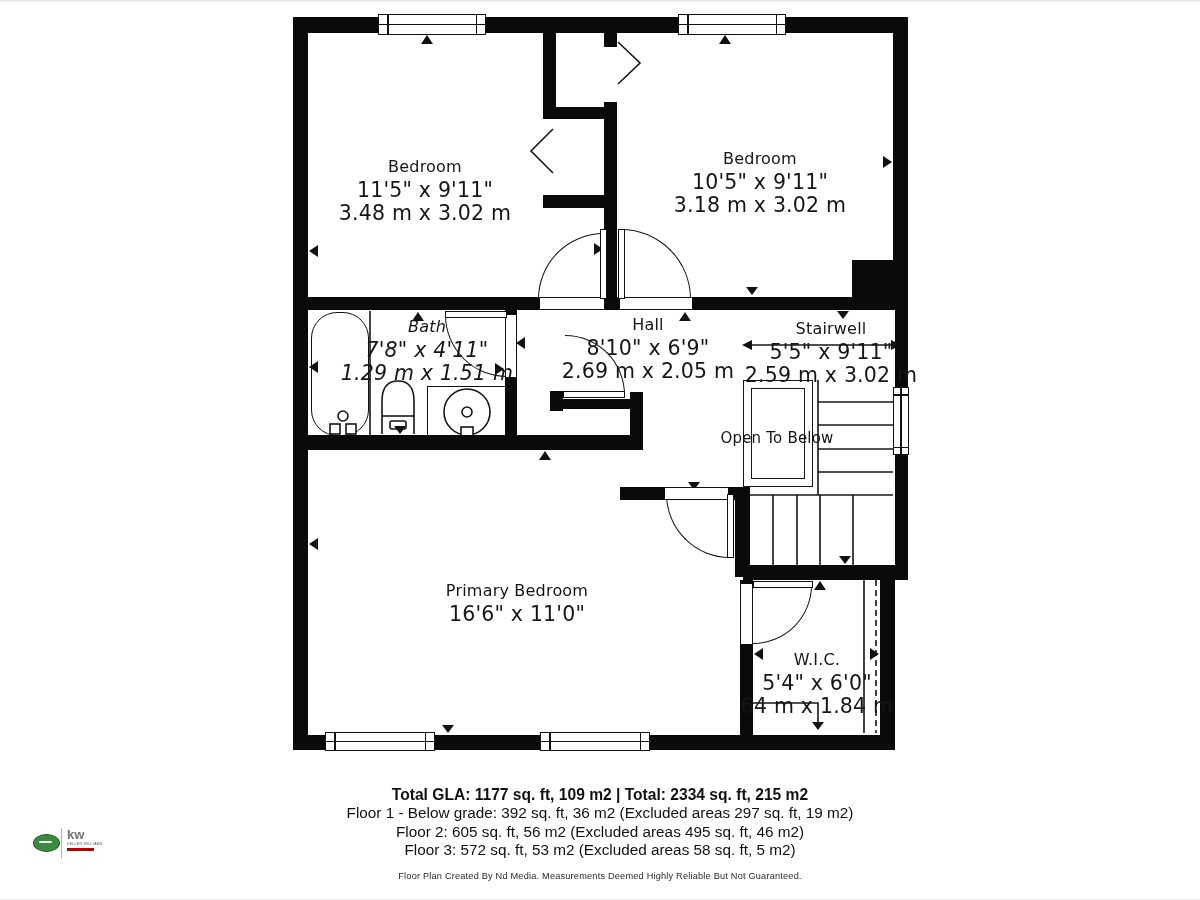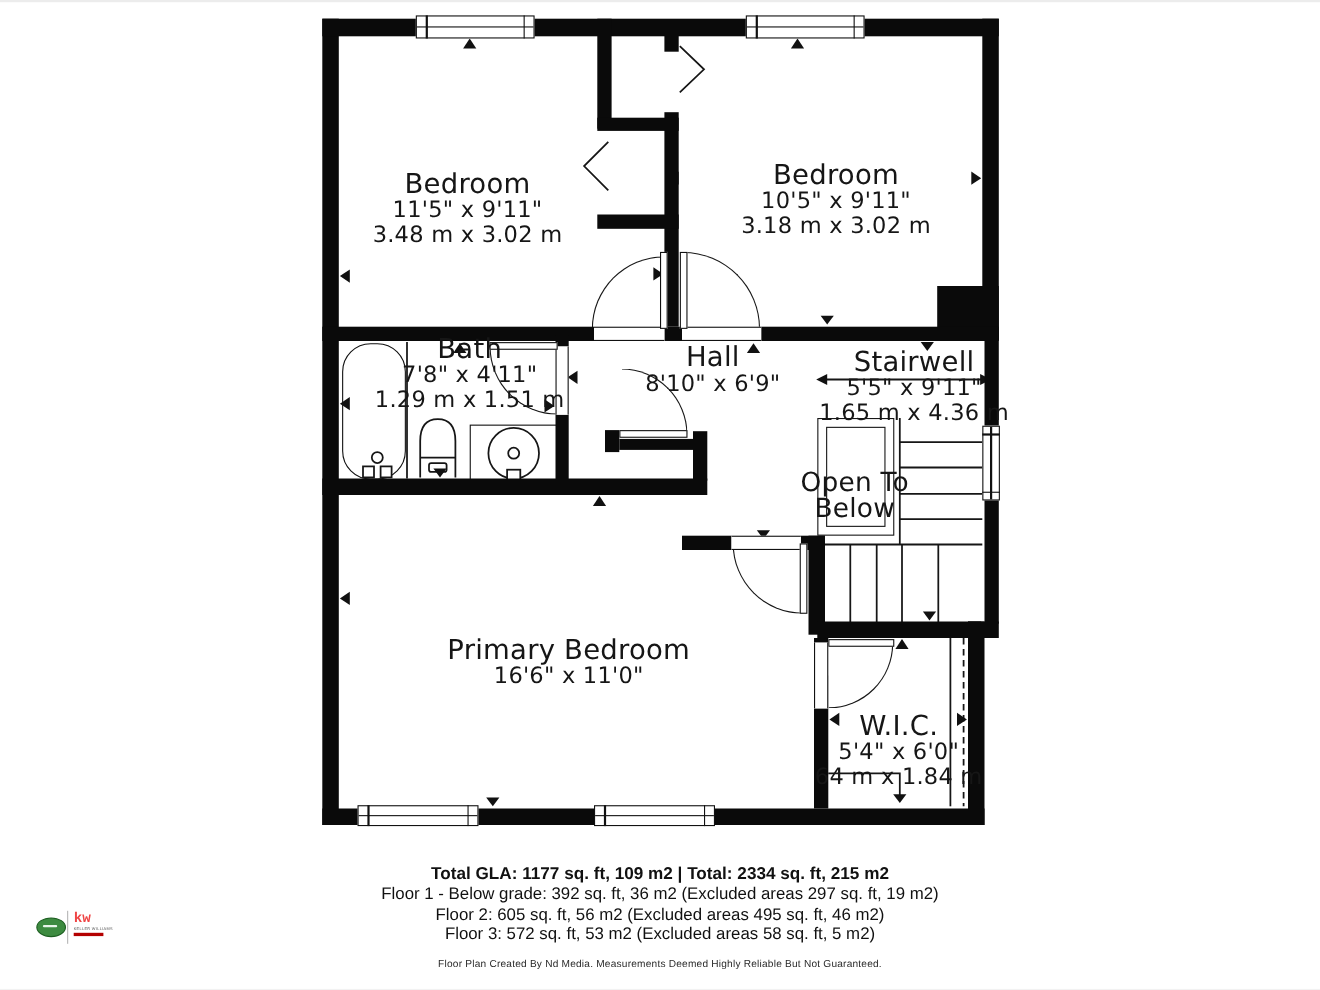--- a/index.html
+++ b/index.html
@@ -16,33 +16,33 @@
   .thr-v{position:absolute;background:#fff;border-left:1.5px solid #111;border-right:1.5px solid #111;box-sizing:border-box;z-index:4;}
   .leaf{position:absolute;background:#fff;border:1.3px solid #111;box-sizing:border-box;z-index:4;}
   .arc{position:absolute;box-sizing:border-box;z-index:2;}
   .arc-tl{border-top:1.6px solid #161616;border-left:1.6px solid #161616;border-top-left-radius:100% 100%;}
   .arc-tr{border-top:1.6px solid #161616;border-right:1.6px solid #161616;border-top-right-radius:100% 100%;}
   .arc-bl{border-bottom:1.6px solid #161616;border-left:1.6px solid #161616;border-bottom-left-radius:100% 100%;}
   .arc-br{border-bottom:1.6px solid #161616;border-right:1.6px solid #161616;border-bottom-right-radius:100% 100%;}
   .fix{position:absolute;background:#fff;border:1.6px solid #111;box-sizing:border-box;z-index:1;}
   .shaft{position:absolute;border:1.5px solid #161616;box-sizing:border-box;z-index:1;}
   .label{position:absolute;text-align:center;color:#161616;z-index:6;line-height:23.5px;letter-spacing:.2px;}
-  .rname{font-size:25px;}
+  .rname{font-size:16px;}
   .rdim{font-size:20.5px;}
   .svglines{position:absolute;left:0;top:0;z-index:2;}
   .summary{position:absolute;left:100px;top:784px;width:1000px;text-align:center;color:#111;
            font-family:"Liberation Sans",sans-serif;font-size:15.3px;line-height:18.4px;z-index:6;}
   .summary .total{font-weight:bold;font-size:15.6px;}
   .disclaimer{position:absolute;left:100px;top:869px;width:1000px;text-align:center;color:#2a2a2a;
               font-family:"Liberation Sans",sans-serif;font-size:9.2px;letter-spacing:.2px;z-index:6;}
   .brand{position:absolute;left:30px;top:824px;width:80px;height:38px;z-index:6;}
   .oval{position:absolute;left:3px;top:8px;width:25px;height:16px;background:#3d8b40;border:1px solid #1c5e20;border-radius:50%;}
   .oval i{position:absolute;left:5px;top:6px;width:13px;height:2px;background:#e8f5e9;border-radius:1px;}
   .brand .divider{position:absolute;left:31px;top:2px;width:1px;height:30px;background:#b5b5b5;}
-  .kw-mark{position:absolute;left:37px;top:2px;font-family:Liberation Mono, monospace;font-weight:bold;font-size:13px;color:#ef4444;line-height:13px;}
+  .kw-mark{position:absolute;left:37px;top:2px;font-family:Liberation Sans, sans-serif;font-weight:bold;font-size:13px;color:#737373;line-height:13px;}
   .kw-name{position:absolute;left:37px;top:16px;font-family:"Liberation Sans",sans-serif;font-size:3.5px;color:#555;letter-spacing:.3px;white-space:nowrap;}
   .kw-bar{position:absolute;left:37px;top:22px;width:27px;height:3px;background:#b40000;}
 </style>
 </head>
 <body>
 
 <div class="canvas">
 
   <div class="wall" style="left:293px;top:15px;width:15px;height:733px;"></div>
   <div class="wall" style="left:293px;top:15px;width:615px;height:16px;"></div>
@@ -201,39 +201,40 @@
     <div class="rdim">11'5" x 9'11"</div>
     <div class="rdim">3.48 m x 3.02 m</div>
   </div>
 
   <div class="label" style="left:610px;top:145px;width:300px;">
     <div class="rname">Bedroom</div>
     <div class="rdim">10'5" x 9'11"</div>
     <div class="rdim">3.18 m x 3.02 m</div>
   </div>
 
-  <div class="label" style="left:307px;top:303px;width:240px;">
+  <div class="label" style="left:307px;top:313px;width:240px;font-style:italic;">
     <div class="rname">Bath</div>
     <div class="rdim">7'8" x 4'11"</div>
     <div class="rdim">1.29 m x 1.51 m</div>
   </div>
 
   <div class="label" style="left:528px;top:311px;width:240px;">
     <div class="rname">Hall</div>
     <div class="rdim">8'10" x 6'9"</div>
+    <div class="rdim">2.69 m x 2.05 m</div>
   </div>
 
   <div class="label" style="left:731px;top:315px;width:200px;">
     <div class="rname">Stairwell</div>
     <div class="rdim">5'5" x 9'11"</div>
-    <div class="rdim">1.65 m x 4.36 m</div>
+    <div class="rdim">2.59 m x 3.02 m</div>
   </div>
 
   <div class="label" style="left:697px;top:425px;width:160px;">
-    <div class="rname" style="font-size:24px;">Open To Below</div>
+    <div class="rname" style="font-size:15px;">Open To Below</div>
   </div>
 
   <div class="label" style="left:367px;top:577px;width:300px;">
     <div class="rname">Primary Bedroom</div>
     <div class="rdim">16'6" x 11'0"</div>
   </div>
 
   <div class="label" style="left:727px;top:646px;width:180px;">
     <div class="rname">W.I.C.</div>
     <div class="rdim">5'4" x 6'0"</div>

